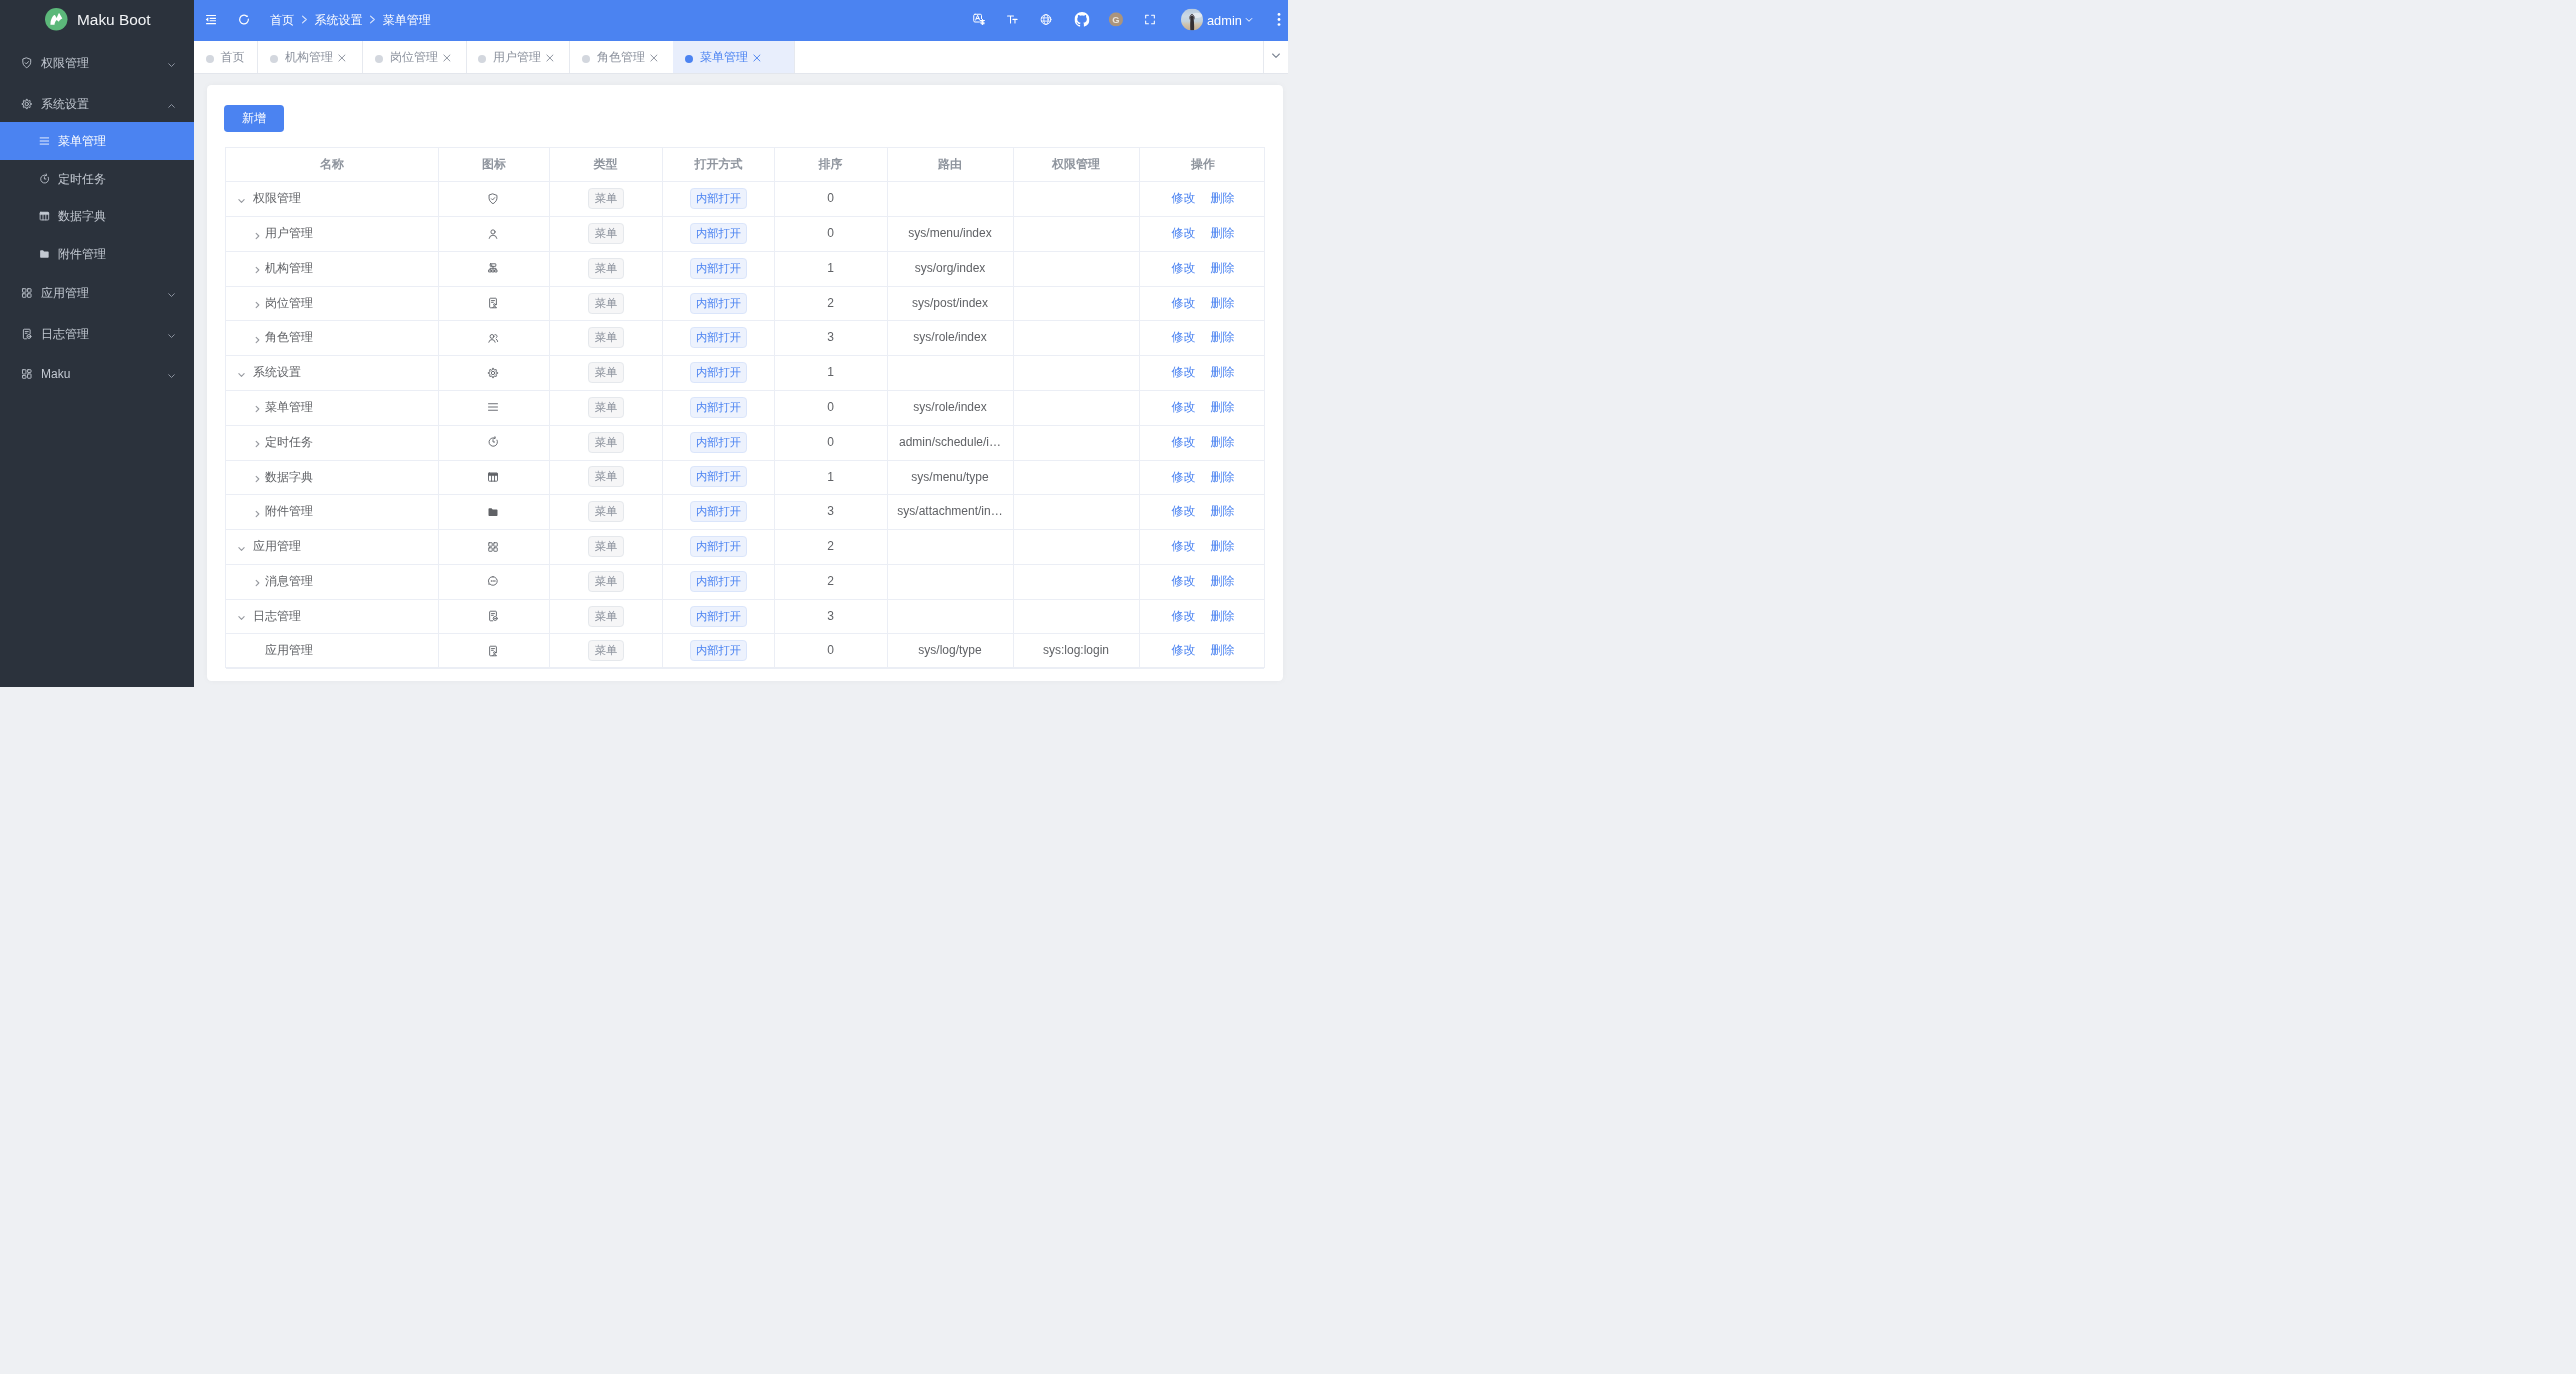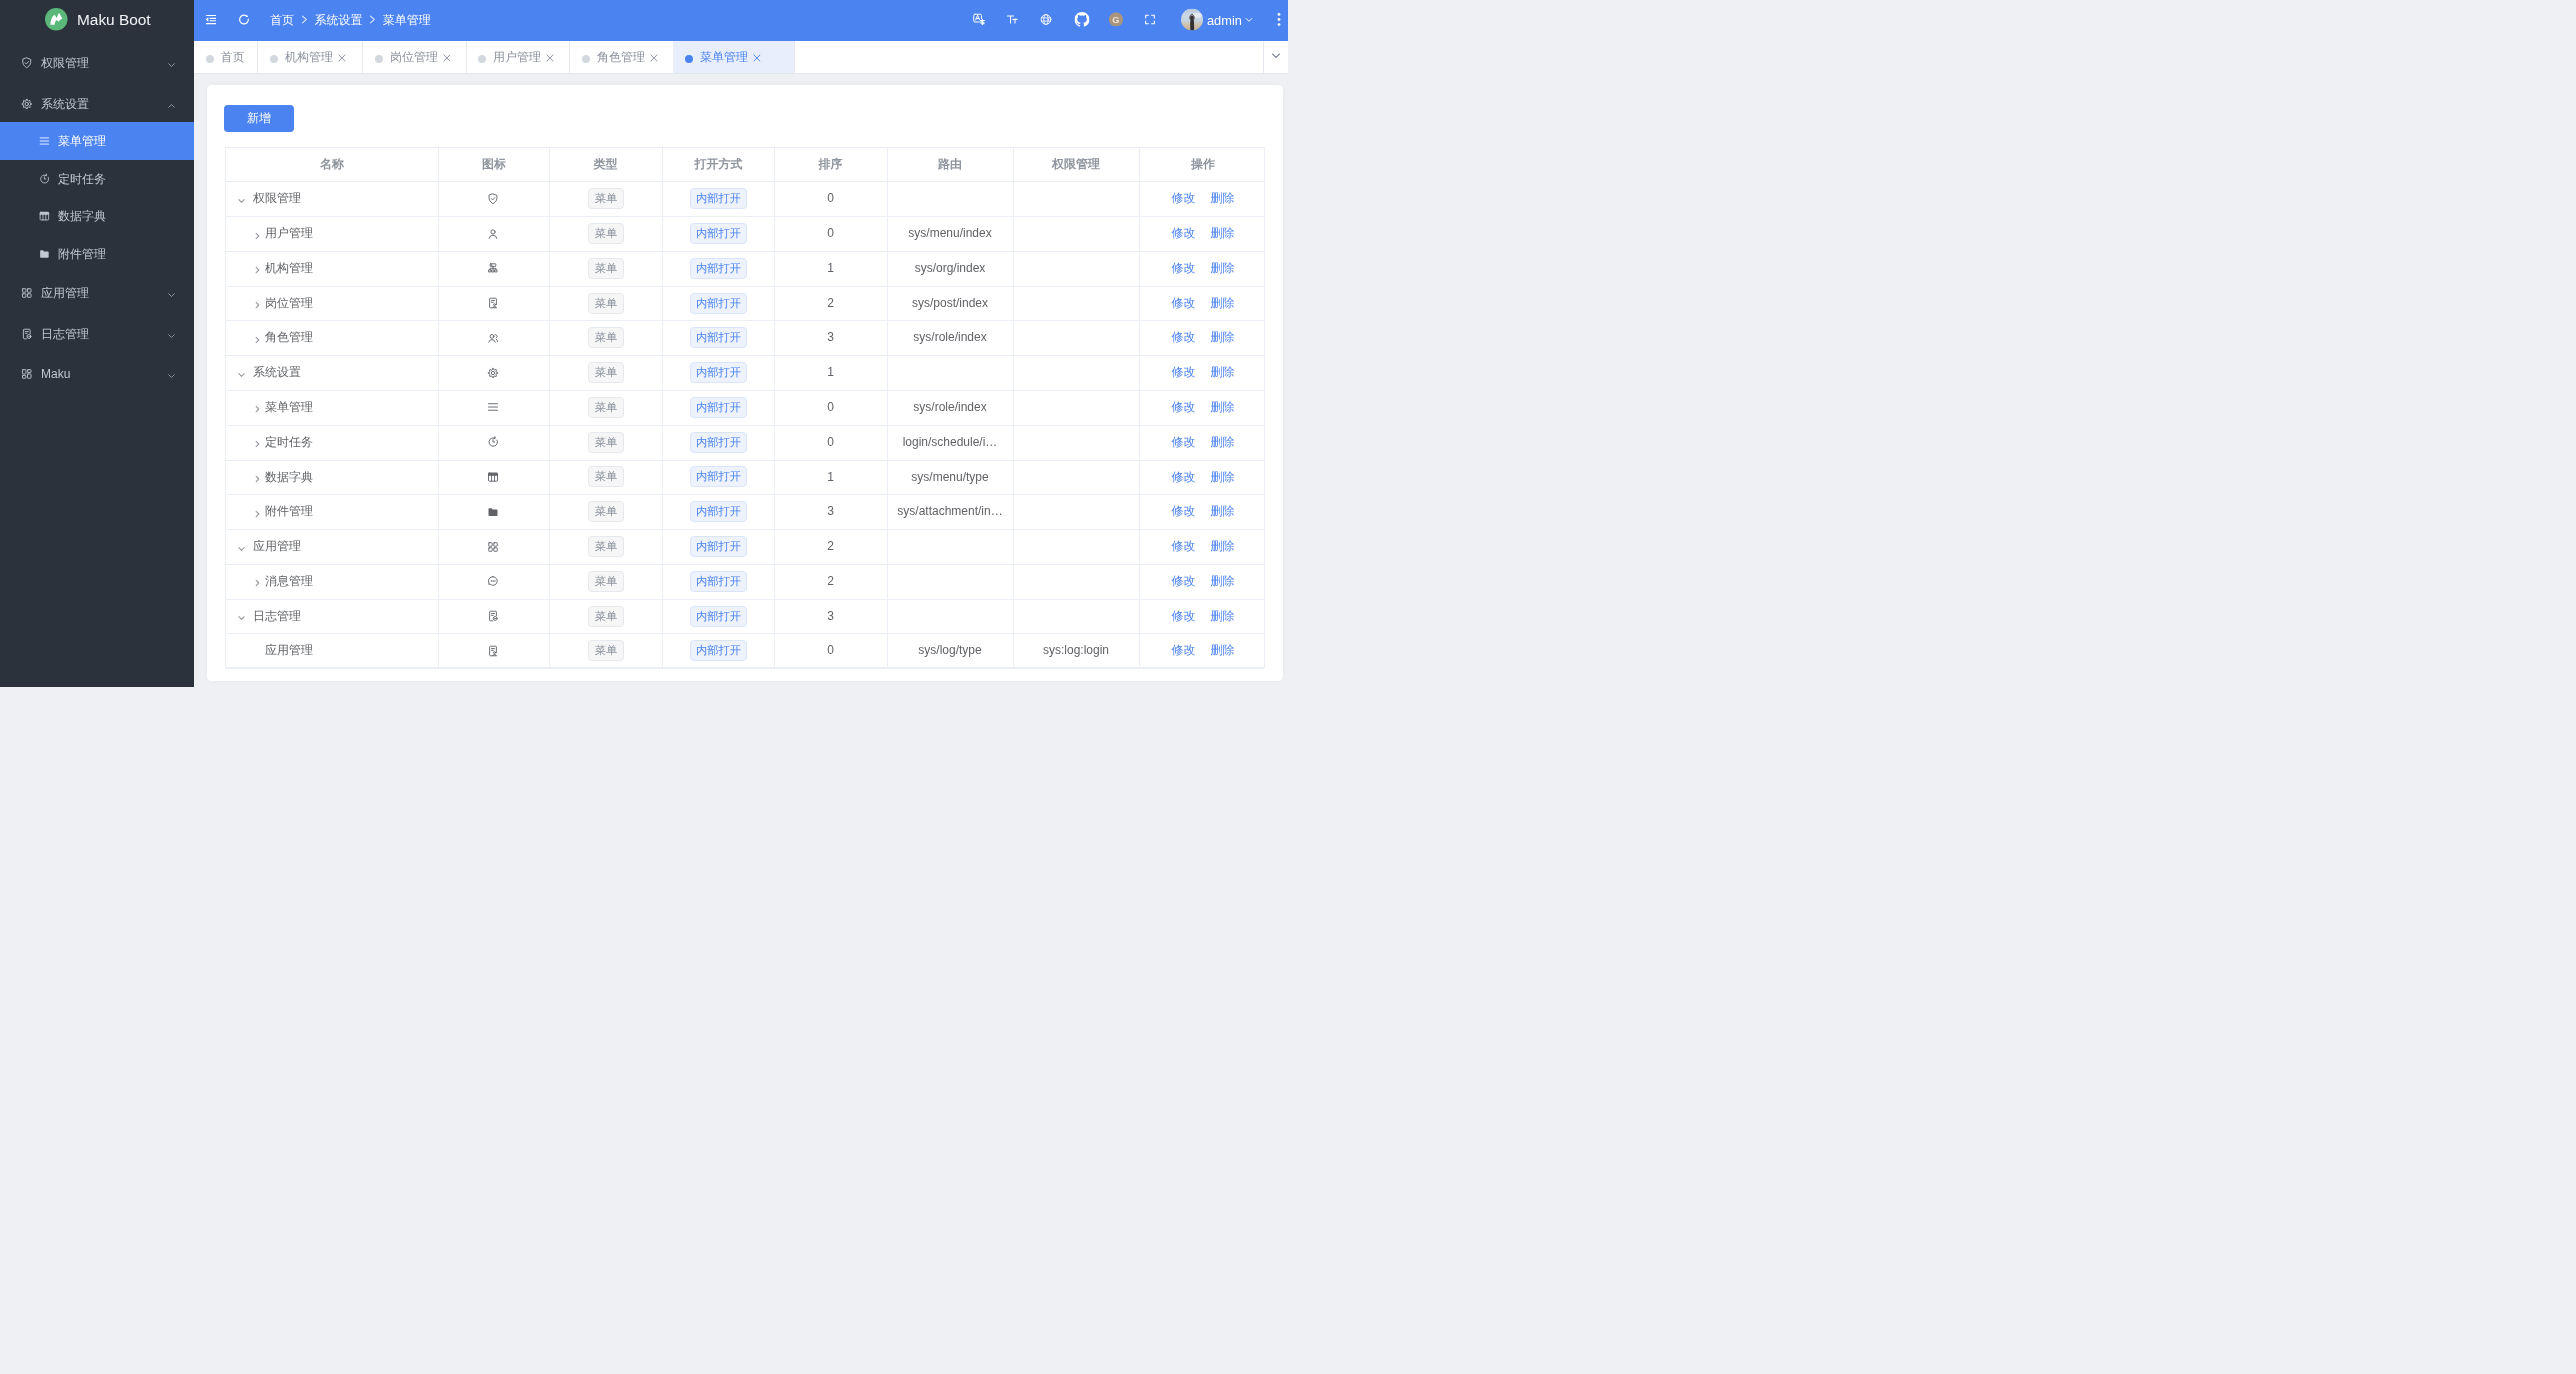--- a/index.html
+++ b/index.html
@@ -20,21 +20,21 @@
 #bc .sep{display:inline-block;margin:0 6.8px;color:rgba(255,255,255,.75)}
 #tabs{position:absolute;left:194px;top:41px;width:1094px;height:33px;background:#fff;border-bottom:0.8px solid #e3e6ec}
 .tab{position:absolute;top:0;height:32px;border-right:0.8px solid #e6e9ef;font-size:12px;color:#8b919d}
 .tab .dot{position:absolute;width:8.3px;height:8.3px;border-radius:50%;background:#d3d7de;top:13.5px}
 .tab .tt{position:absolute;top:50%;transform:translateY(-50%);white-space:nowrap}
 .tab .x{position:absolute;top:50%;transform:translateY(-50%);width:9.8px;height:9.8px}
 .tab.active{background:#e8eefc;color:#4b83f1}
 .tab.active .dot{background:#4b83f1}
 #tabdrop{position:absolute;left:1263px;top:41px;width:25px;height:32px;background:#fff;border-left:0.8px solid #e6e9ef}
 #card{position:absolute;left:207px;top:85px;width:1076px;height:596px;background:#fff;border-radius:4.5px;box-shadow:0 0 6px rgba(0,0,0,.04)}
-#addbtn{position:absolute;left:17px;top:20px;width:70px;height:27px;background:#4b83f1;border-radius:3.8px;color:#fff;font-size:12px;text-align:center;line-height:27px}
+#addbtn{position:absolute;left:17px;top:20px;width:60px;height:27px;background:#4b83f1;border-radius:3.8px;color:#fff;font-size:12px;text-align:center;line-height:27px}
 #tbl{position:absolute;left:18px;top:62px;width:1040px;height:521px;border:0.8px solid #ebeef5;font-size:12px;color:#606266}
 .vline{position:absolute;top:0;bottom:0;width:0.8px;background:#ebeef5}
 .hrow{position:absolute;left:0;right:0;height:0.8px;background:#ebeef5}
 .hcell{position:absolute;top:0;height:33px;line-height:33px;text-align:center;font-weight:700;color:#8f959e;font-size:12px}
 .cell{position:absolute;height:35px;line-height:35px;text-align:center;white-space:nowrap}
 .lft{text-align:left}
 .tag{position:absolute;width:36px;height:21px;line-height:19.5px;border-radius:3.8px;background:#f6f6f7;border:0.8px solid #e5e8ec;color:#8f95a0;font-size:11.3px;text-align:center}
 .pill{position:absolute;width:57px;height:21px;line-height:19.5px;border-radius:3.8px;background:#edf2fd;border:0.8px solid #dae5fb;color:#4b83f1;font-size:11.3px;text-align:center}
 .ops{color:#4b83f1}
 .ops span{margin:0 7.5px}
@@ -377,21 +377,21 @@
         </svg></span>
 <div class="cell lft" style="left:39px;top:277px">定时任务</div>
 <span class="cic" style="left:267px;top:294px"><svg width="13.5" height="13.5" viewBox="0 0 24 24" fill="none" stroke="#5c6066" stroke-width="1.6" stroke-linecap="round" stroke-linejoin="round">
           <path d="M15.2 5.0 A7.5 7.5 0 1 0 19.2 8.6"></path>
           <path d="M12 7.9 V12 L14.9 12"></path>
           <path d="M15.5 2.6 L16.1 5.2 L13.5 5.8"></path>
         </svg></span>
 <div class="tag" style="left:362px;top:284px">菜单</div>
 <div class="pill" style="left:464px;top:284px">内部打开</div>
 <div class="cell" style="left:548px;width:113px;top:277px">0</div>
-<div class="cell" style="left:661px;width:126px;top:277px">login/schedule/i…</div>
+<div class="cell" style="left:661px;width:126px;top:277px">admin/schedule/i…</div>
 <div class="cell ops" style="left:913px;width:128px;top:277px"><span>修改</span><span>删除</span></div>
 <div class="hrow" style="top:346px"></div>
 <span class="rcaret" style="left:27px;top:329px"><svg width="9" height="9" viewBox="0 0 12 12" fill="none" stroke="#95989e" stroke-width="1.4" stroke-linecap="round" stroke-linejoin="round">
           <path d="M4.2 2.5 L7.8 6 L4.2 9.5"></path>
         </svg></span>
 <div class="cell lft" style="left:39px;top:312px">数据字典</div>
 <span class="cic" style="left:267px;top:329px"><svg width="13.5" height="13.5" viewBox="0 0 24 24" fill="none" stroke="#5c6066" stroke-width="1.6" stroke-linecap="round" stroke-linejoin="round">
           <path d="M5.2 5.2 H18.8 A1.2 1.2 0 0 1 20 6.4 V9.4 H4 V6.4 A1.2 1.2 0 0 1 5.2 5.2 Z" fill="currentColor" stroke="currentColor" stroke-width="1"></path>
           <rect x="4" y="5" width="16" height="14.4" rx="1.2"></rect>
           <path d="M9.4 9.4 V19.4 M14.7 9.4 V19.4"></path>

